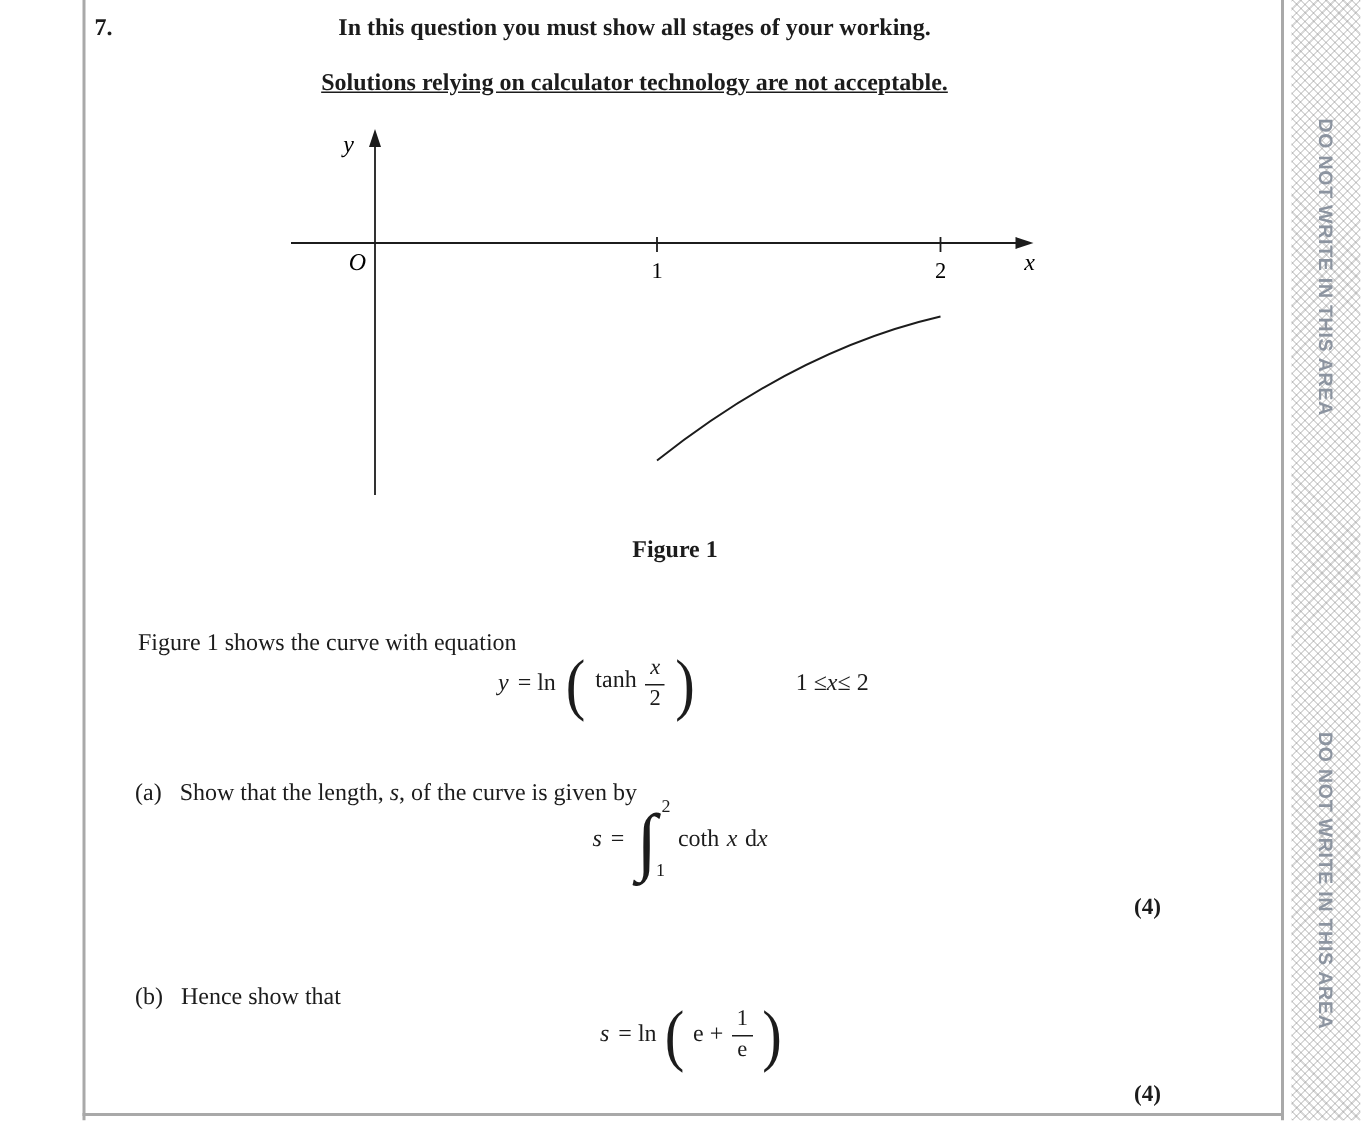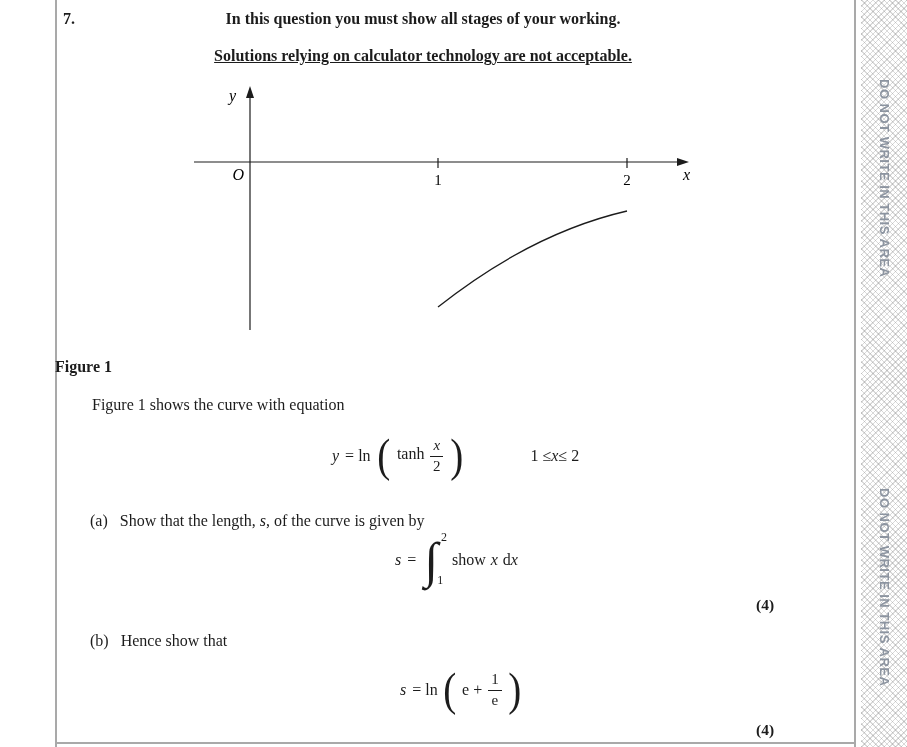--- a/index.html
+++ b/index.html
@@ -26,22 +26,22 @@
   }
   .vwarn span{
     writing-mode:vertical-rl;
     font-family:"Liberation Sans","DejaVu Sans",sans-serif;
     font-weight:bold;font-size:13px;letter-spacing:.5px;
     color:#8c94a0;white-space:nowrap;
   }
   
   .qnum{left:63px;top:10px;font-weight:bold;font-size:16px;}
   .instr{left:55px;width:736px;text-align:center;font-weight:bold;font-size:16px;}
-  .caption{left:55px;top:358px;width:790px;font-weight:bold;font-size:16px;}
-  .bodytext{font-size:16px;}
+  .caption{left:55px;top:358px;width:790px;text-align:center;font-weight:bold;font-size:16px;}
+  .bodytext{font-size:16px;margin-top:24px;}
   .marks{font-weight:bold;font-size:15.5px;}
   .it{font-style:italic;}
   .partlabel{display:inline-block;margin-right:12px;}
   
   .eq{display:flex;align-items:center;font-size:16px;}
   .bigparen{font-size:46px;font-weight:normal;line-height:1;transform:scaleX(.85);}
   .frac{display:inline-flex;flex-direction:column;align-items:center;line-height:1.15;font-size:15px;margin:0 2px;}
   .frac .num{padding:0 3px 1px;border-bottom:1.2px solid #1c1c1c;}
   .frac .den{padding-top:1px;}
   .integral{position:relative;display:inline-block;margin:0 14px 0 6px;}
@@ -100,33 +100,33 @@
   <span class="frac">
     <span class="num it">x</span>
     <span class="den">2</span>
   </span>
   <span class="bigparen" style="margin-left:4px;">)</span>
   <span style="margin-left:66px;">1 ≤ </span>
   <span class="it">x</span>
   <span> ≤ 2</span>
 </div>
 
-<div class="abs bodytext" style="left:90px;top:512px;">
+<div class="abs bodytext" style="left:90px;top:496px;">
   <span class="partlabel">(a)</span><span>Show that the length, </span><span class="it">s</span><span>, of the curve is given by</span>
 </div>
 
 <div class="abs eq" style="left:395px;top:528px;height:64px;">
   <span class="it">s</span>
   <span style="margin:0 2px 0 6px;">=</span>
   <span class="integral">
     <span class="sign">∫</span>
     <span class="upper">2</span>
     <span class="lower">1</span>
   </span>
-  <span>show</span>
+  <span>coth</span>
   <span class="sp"></span>
   <span class="it">x</span>
   <span class="sp"></span>
   <span>d</span>
     <span class="it">x</span>
 </div>
 
 <div class="abs marks" style="left:756px;top:596px;">(4)</div>
 
 <div class="abs bodytext" style="left:90px;top:632px;text-align:right;">

